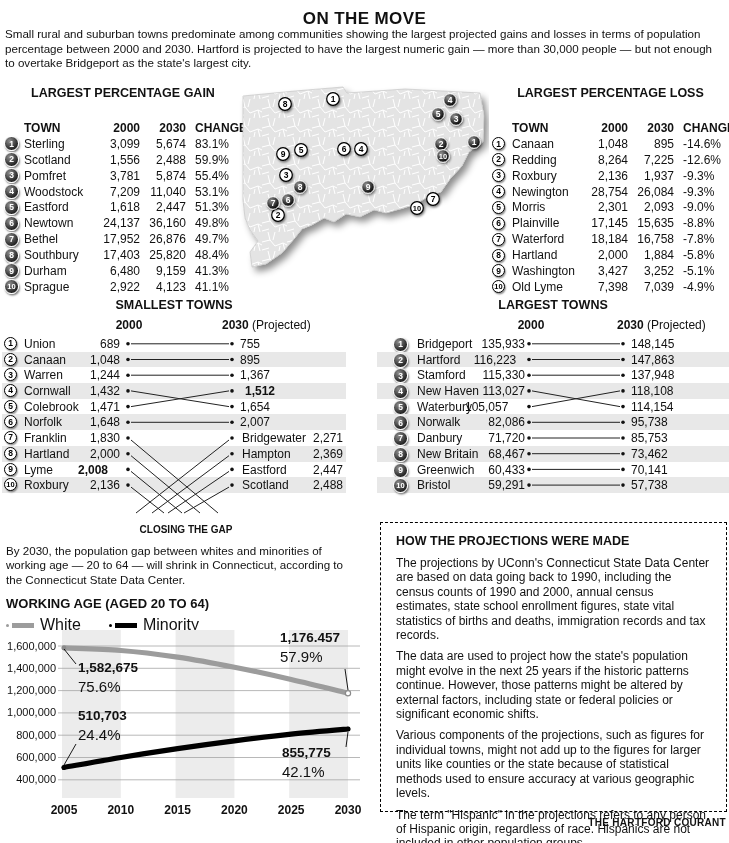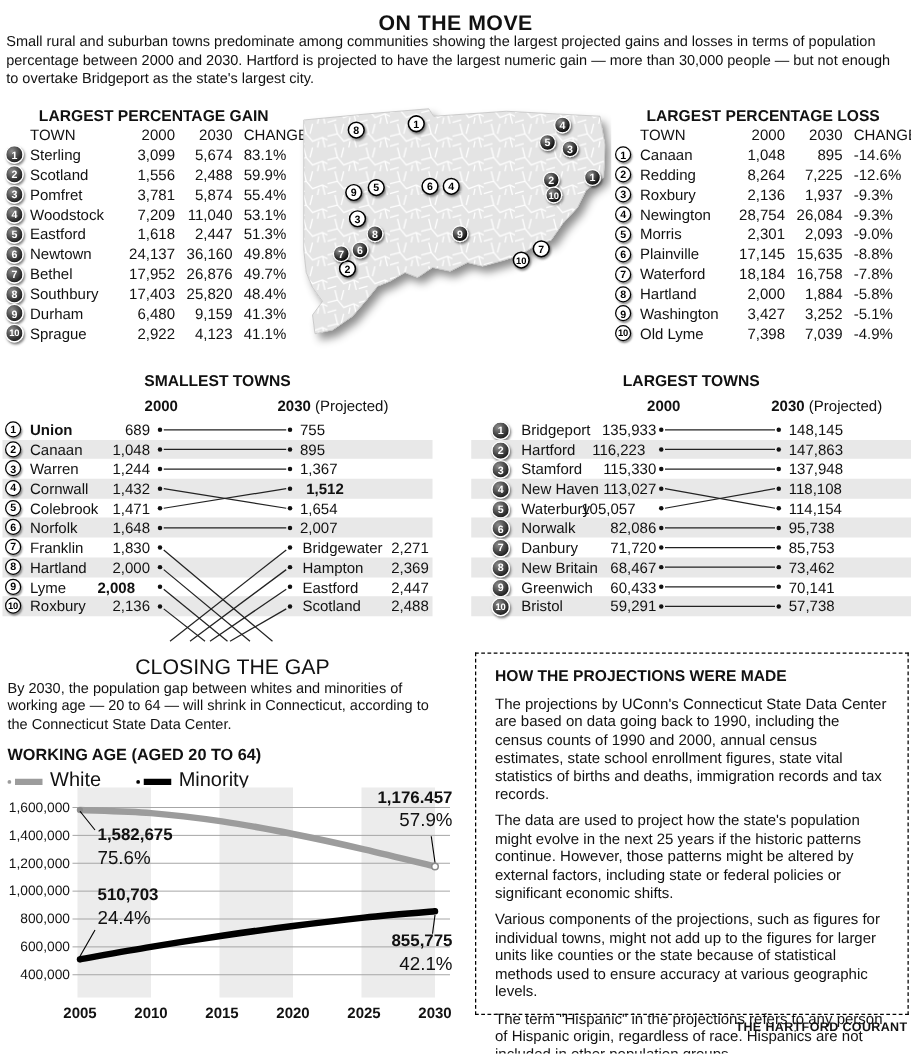--- a/index.html
+++ b/index.html
@@ -9,21 +9,21 @@
   .page-title{position:absolute;top:9px;left:0;width:100%;text-align:center;
         font-weight:bold;font-size:17px;letter-spacing:.4px;}
   .intro{position:absolute;top:27px;left:5px;width:719px;font-size:11.6px;line-height:14.6px;}
   
   .toptable{position:absolute;top:86px;width:238px;}
   #gain-table{left:4px;}
   #loss-table{left:492px;width:237px;}
   .sec-title{text-align:center;font-weight:bold;font-size:12.5px;}
   .tt-head,.tt-row{display:grid;grid-template-columns:20px 72px 44px 46px 50px;
         align-items:center;height:15.9px;font-size:12px;}
-  .tt-head{font-weight:normal;margin-top:0;}
+  .tt-head{font-weight:bold;margin-top:20px;}
   .c-2000,.c-2030{text-align:right;}
   .c-change{padding-left:9px;}
   .badge{width:13px;height:13px;border-radius:50%;display:flex;align-items:center;
         justify-content:center;font-size:8.5px;font-weight:bold;line-height:1;}
   .badge.dark{background:radial-gradient(circle at 35% 30%, #8d8d8d, #3a3a3a 55%, #000 100%);
         color:#fff;border:1px solid #fff;box-shadow:1px 1.5px 2px rgba(0,0,0,.5);}
   .badge.light{background:#fff;border:1.4px solid #000;color:#000;
         box-shadow:1px 1.5px 1.5px rgba(0,0,0,.4);box-sizing:border-box;}
   
   #map{position:absolute;left:237px;top:80px;width:252px;height:205px;}
@@ -39,33 +39,33 @@
   .pair-head .h2030 b{font-weight:bold;}
   .pair-rows{position:absolute;top:38px;left:0;width:100%;}
   .p-row{position:relative;height:15.7px;font-size:12px;}
   .p-row.striped{background:#e8e8e8;}
   .p-row span{position:absolute;top:1px;}
   .p-row .badge{position:absolute;top:1px;}
   .conn{position:absolute;top:0;left:0;pointer-events:none;}
   
   #gap{position:absolute;left:2px;top:520px;width:368px;height:310px;}
   .gap-title{position:absolute;top:4px;left:0;width:100%;text-align:center;
-        font-weight:normal;font-size:17px;}
+        font-weight:bold;font-size:10px;}
   .gap-desc{position:absolute;top:24px;left:4px;width:354px;font-size:11.6px;line-height:14.4px;}
   .gap-sub{position:absolute;top:76px;left:4px;font-weight:bold;font-size:13px;}
   .legend{position:absolute;top:96px;left:4px;display:flex;gap:28px;align-items:center;font-size:16px;}
   .lg-item{display:flex;align-items:center;gap:6px;}
   .lg-swatch{display:flex;align-items:center;gap:3px;}
   .lg-dot{width:3px;height:3px;border-radius:50%;}
   .lg-bar{width:22px;height:5px;}
   #chart-wrap{position:absolute;top:108px;left:0;width:368px;height:195px;}
   .anno{position:absolute;line-height:1.15;}
   .anno-val{font-weight:bold;font-size:13.5px;}
   .anno-pct{font-size:15px;margin-top:2px;}
-  .anno.right{text-align:right;}
+  .anno.right{text-align:left;}
   
   #proj-box{position:absolute;left:380px;top:522px;width:347px;height:290px;
         border:1.3px dashed #000;box-sizing:border-box;padding:11px 15px 0 15px;}
   .proj-title{text-align:left;font-weight:bold;font-size:12.5px;margin:0 0 8px 0;}
   #proj-box p{font-size:12px;line-height:14.4px;margin:0 0 7px 0;}
   
   #credit{position:absolute;top:817px;right:3px;font-weight:bold;font-size:10px;letter-spacing:.3px;}
 </style>
 </head>
 <body>
@@ -344,21 +344,21 @@
 
   <section class="pairsec" id="smallest">
     <div class="pair-title">SMALLEST TOWNS</div>
     <div class="pair-head">
       <span class="h2000" style="left:97px;width:60px;text-align:center;">2000</span>
       <span class="h2030" style="left:220px;"><b>2030</b> <span>(Projected)</span></span>
     </div>
     <div class="pair-rows" id="smallest-rows">
         <div class="p-row">
           <span class="badge light" style="left: 2px;">1</span>
-          <span style="left: 22px; font-weight: bold;">Union</span>
+          <span style="left: 22px;">Union</span>
           <span style="left: 58px; width: 60px; text-align: right;">689</span>
           <span style="left: 238px;">755</span>
         </div>
         <div class="p-row striped">
           <span class="badge light" style="left: 2px;">2</span>
           <span style="left: 22px;">Canaan</span>
           <span style="left: 58px; width: 60px; text-align: right;">1,048</span>
           <span style="left: 238px;">895</span>
         </div>
         <div class="p-row">

